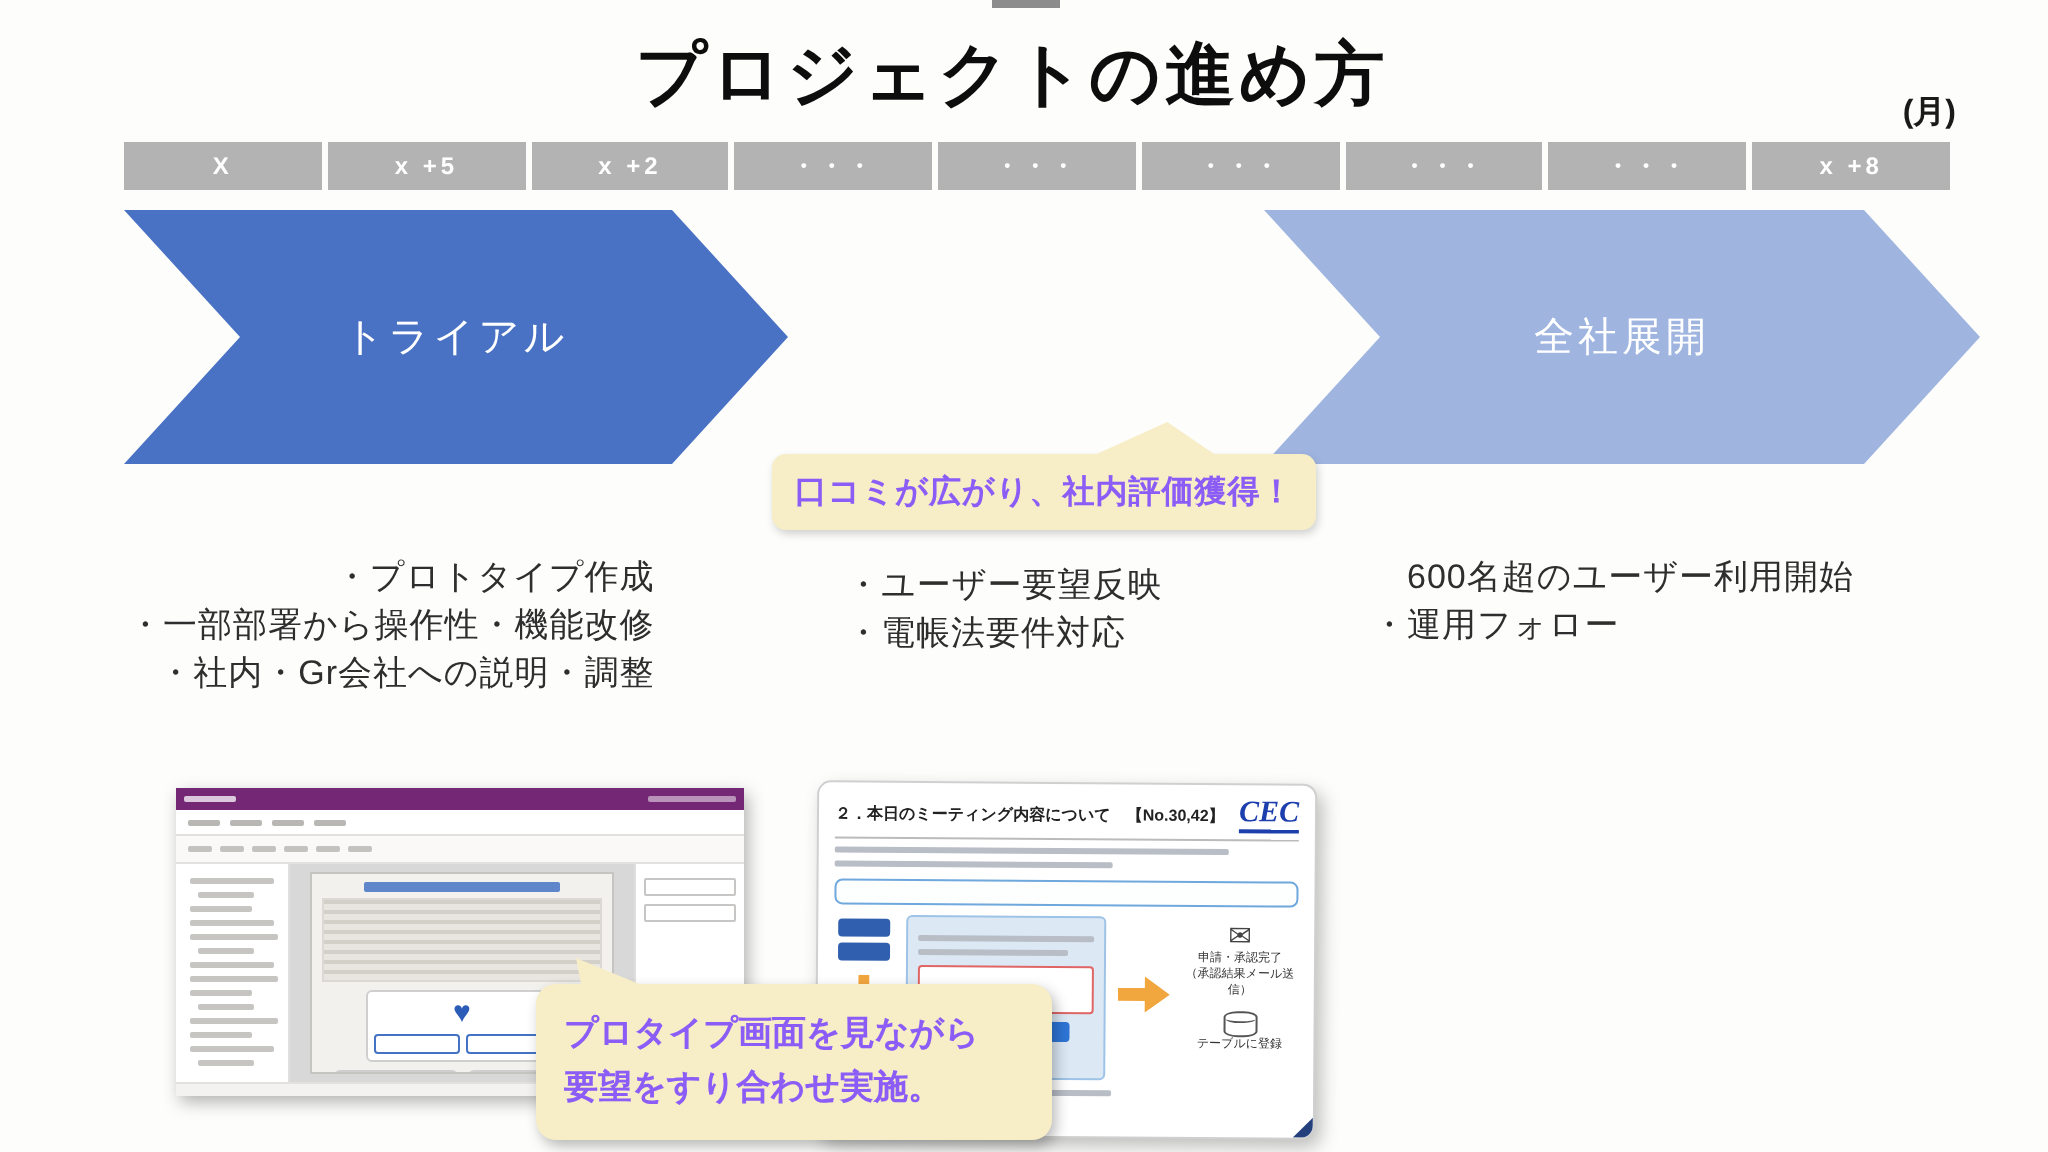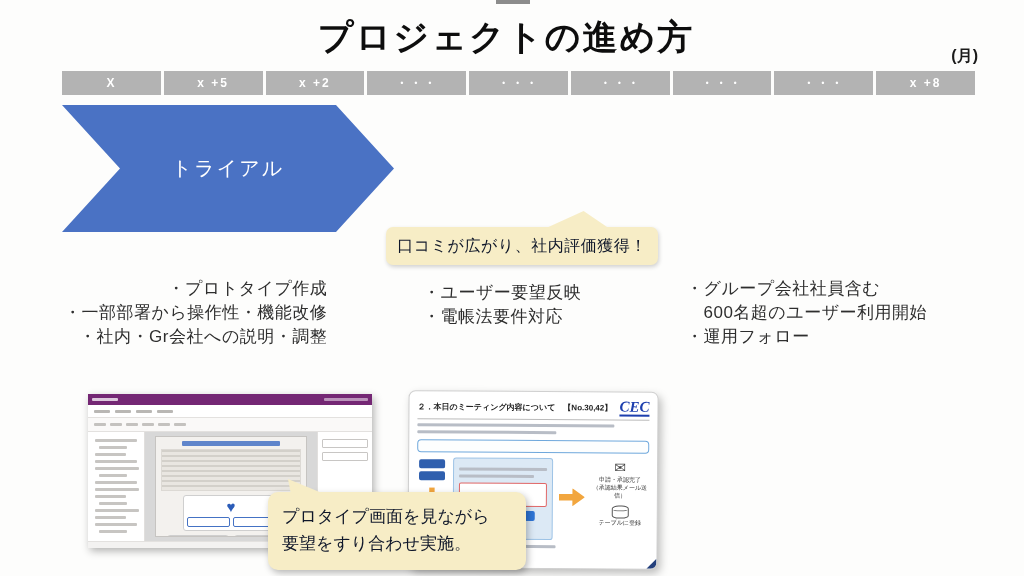--- a/index.html
+++ b/index.html
@@ -39,21 +39,21 @@
     display:flex;align-items:center;justify-content:center;
     color:#fff;font-size:20px;letter-spacing:2px;font-weight:500;
   }
   .chevron-1{left:62px;width:332px;background:var(--phase1,#4a72c4);}
   .chevron-2{left:360px;width:288px;background:var(--phase2,#7e99d3);}
   .chevron-3{left:632px;width:358px;background:var(--phase3,#9fb5e0);}
 
   
   .callout{
     position:absolute;background:var(--callout_yellow,#f7edc6);
-    color:#0f172a;font-weight:400;
+    color:#8b5cf6;font-weight:700;
   }
   .callout-top{
     left:386px;top:227px;width:272px;height:38px;border-radius:7px;
     display:flex;align-items:center;justify-content:center;
     font-size:16px;letter-spacing:0.5px;z-index:5;
     box-shadow:1px 2px 4px rgba(0,0,0,.18);
   }
   .callout-top .tail{
     position:absolute;left:158px;top:-16px;width:66px;height:18px;
     background:var(--callout_yellow,#f7edc6);
@@ -175,37 +175,39 @@
     <span class="seg">・・・</span>
     <span class="seg">・・・</span>
     <span class="seg">・・・</span>
     <span class="seg">・・・</span>
     <span class="seg">x +8</span>
   </div>
 
   <div class="chevron chevron-1">
     <span>トライアル</span>
   </div>
+  <div class="chevron chevron-3">
+    <span>全社展開</span>
+  </div>
 
   <div class="callout callout-top">
     <span class="tail"></span>
     <span>口コミが広がり、社内評価獲得！</span>
   </div>
 
   <div class="bullets bullets-1">
     <div>・プロトタイプ作成</div>
     <div>・一部部署から操作性・機能改修</div>
     <div>・社内・Gr会社への説明・調整</div>
   </div>
   <div class="bullets bullets-2">
     <div>・ユーザー要望反映</div>
     <div>・電帳法要件対応</div>
   </div>
   <div class="bullets bullets-3">
-    <div>・グループ会社社員含む</div>
     <div>　600名超のユーザー利用開始</div>
     <div>・運用フォロー</div>
   </div>
 
   <div class="app-window">
     <div class="app-titlebar">
       <span class="tb"></span>
       <span class="tb2"></span>
     </div>
     <div class="app-menubar">

